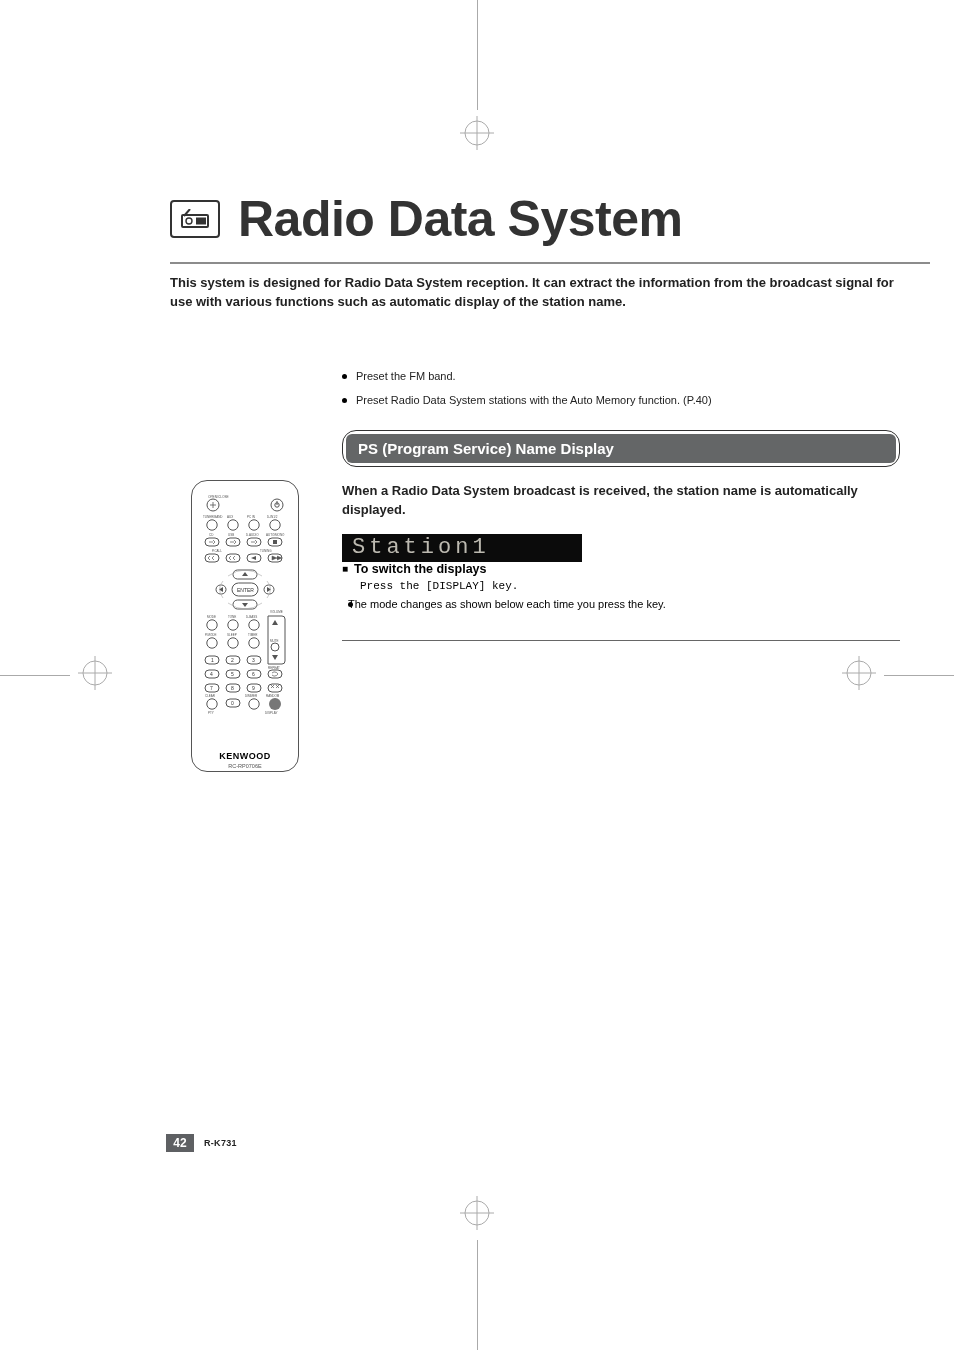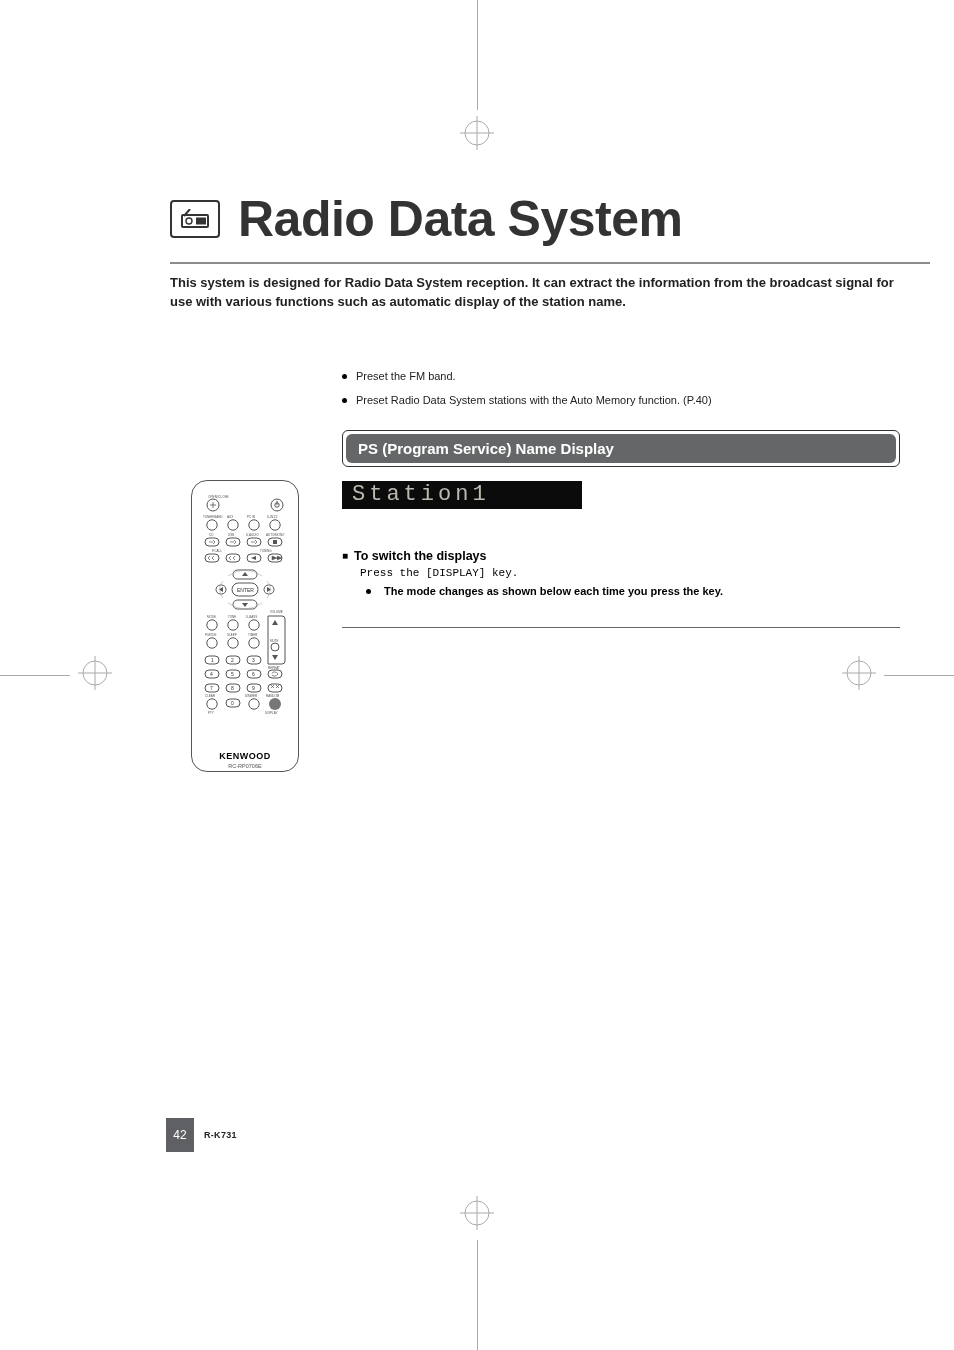--- a/index.html
+++ b/index.html
@@ -26,45 +26,45 @@
 .remote .brand { position: absolute; bottom: 10px; left: 0; right: 0; text-align: center; font-weight: 700; font-size: 9px; letter-spacing: 0.5px; }
 .remote .model { position: absolute; bottom: 2px; left: 0; right: 0; text-align: center; font-size: 5.5px; color: #555; }
 .remote-body { position: absolute; top: 8px; left: 8px; right: 8px; bottom: 26px; }
 .remote-body svg { width: 100%; height: 100%; display: block; }
 
 
 .bullets { list-style: none; margin: 0 0 24px 0; padding: 0; }
 .bullets li { position: relative; padding-left: 14px; font-size: 11px; color: #222; margin-bottom: 12px; }
 .bullets li::before { content: ""; position: absolute; left: 0; top: 4px; width: 5px; height: 5px; border-radius: 50%; background: #000; }
 
-.section-head { border: 1.5px solid #333; border-radius: 6px; padding: 3px; margin-bottom: 14px; }
+.section-head { border: 1.5px solid #333; border-radius: 14px; padding: 3px; margin-bottom: 14px; }
 .section-head-inner { background: #646667; color: #fff; font-weight: 700; font-size: 15px; padding: 6px 12px; border-radius: 6px; }
 
 .sub-bold { font-weight: 700; font-size: 13px; line-height: 1.5; color: #222; }
 
 .lcd { width: 230px; height: 28px; background: #0b0b0b; color: #bcb9b0; font-family: "Courier New", monospace; font-size: 22px; letter-spacing: 4px; display: flex; align-items: center; padding-left: 10px; margin-top: 14px; }
 
-.sub-head { margin-top: 40px; font-size: 12.5px; font-weight: 700; }
+.sub-head { font-size: 12.5px; font-weight: 700; }
 .sub-head::before { content: "■"; margin-right: 6px; font-size: 10px; position: relative; top: -1px; }
 .sub-line { font-size: 11px; margin: 4px 0 6px 18px; font-family: Liberation Mono, monospace; }
-.sub-bullet { position: relative; padding-left: 18px; font-size: 11px; margin-left: 24px; font-weight: bold; }
+.sub-bullet { position: relative; padding-left: 0; font-size: 11px; margin-left: 6px; }
 .sub-bullet::before { content: ""; position: absolute; left: 0; top: 4px; width: 5px; height: 5px; border-radius: 50%; background: #000; }
 
 .flow { margin-top: 24px; margin-left: 18px; }
 .flow svg { display: block; }
 
 .note-divider { height: 1px; background: #666; margin: 30px 0 12px 0; }
 .note-wrap { display: flex; gap: 14px; align-items: flex-start; }
 .note-icon { width: 26px; height: 26px; background: #6a6a6a; border-radius: 2px; display: flex; align-items: center; justify-content: center; flex-shrink: 0; margin-left: 6px; }
 .note-text { position: relative; padding-left: 14px; font-size: 11px; color: #222; line-height: 1.4; }
 .note-text::before { content: ""; position: absolute; left: 0; top: 4px; width: 5px; height: 5px; border-radius: 50%; background: #000; }
 
 
 .footer { position: absolute; left: 166px; bottom: 198px; display: flex; align-items: center; gap: 10px; }
-.page-num { width: 28px; height: 34px; background: #5e6063; color: #fff; font-weight: 400; font-size: 12px; display: flex; align-items: center; justify-content: center; }
+.page-num { width: 28px; height: 18px; background: #5e6063; color: #fff; font-weight: 700; font-size: 12px; display: flex; align-items: center; justify-content: center; }
 .model-name { font-size: 9px; font-weight: 700; color: #222; letter-spacing: 0.3px; }
 
 
 .mark-top { position: absolute; left: 50%; top: 116px; transform: translateX(-50%); }
 .mark-bottom { position: absolute; left: 50%; bottom: 116px; transform: translateX(-50%); }
 .mark-right { position: absolute; right: 78px; top: 50%; transform: translateY(-50%); }
 .mark-left { position: absolute; left: 78px; top: 50%; transform: translateY(-50%); }
 .mark-right-edge { position: absolute; right:0; top: 50%; width: 70px; border-top:1px solid #aaa; }
 .mark-left-edge { position: absolute; left:0; top: 50%; width: 70px; border-top:1px solid #aaa; }
 .mark-top-edge { position: absolute; left:50%; top:0; height: 110px; border-left:1px solid #aaa; }
@@ -249,20 +249,21 @@
       <div class="right-col">
         <ul class="bullets">
           <li>Preset the FM band.</li>
           <li>Preset Radio Data System stations with the Auto Memory function. (P.40)</li>
         </ul>
 
         <div class="section-head">
           <div class="section-head-inner">PS (Program Service) Name Display</div>
         </div>
 
+        <div class="sub-bold">When a Radio Data System broadcast is received, the station name is automatically displayed.</div>
 
         <div class="lcd">
           <span>Station1</span>
         </div>
 
         <div class="sub-head">To switch the displays</div>
         <div class="sub-line">Press the [DISPLAY] key.</div>
         <div class="sub-bullet">The mode changes as shown below each time you press the key.</div>
 
 

